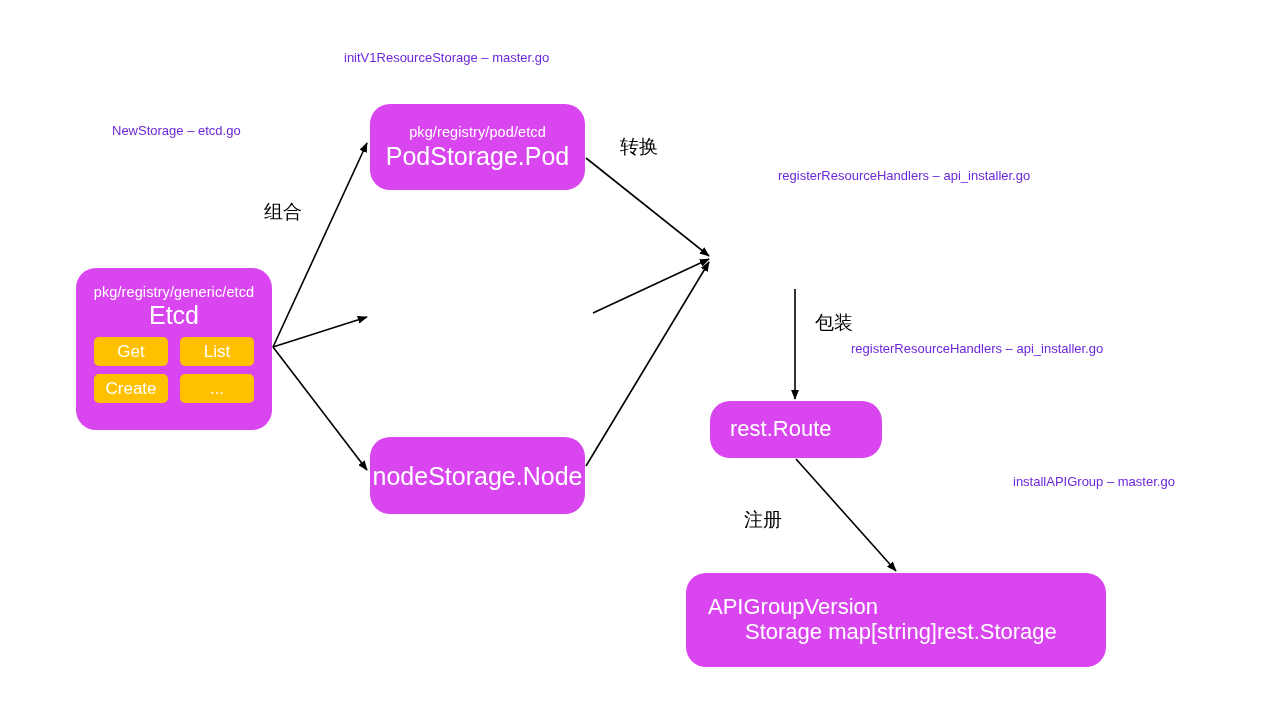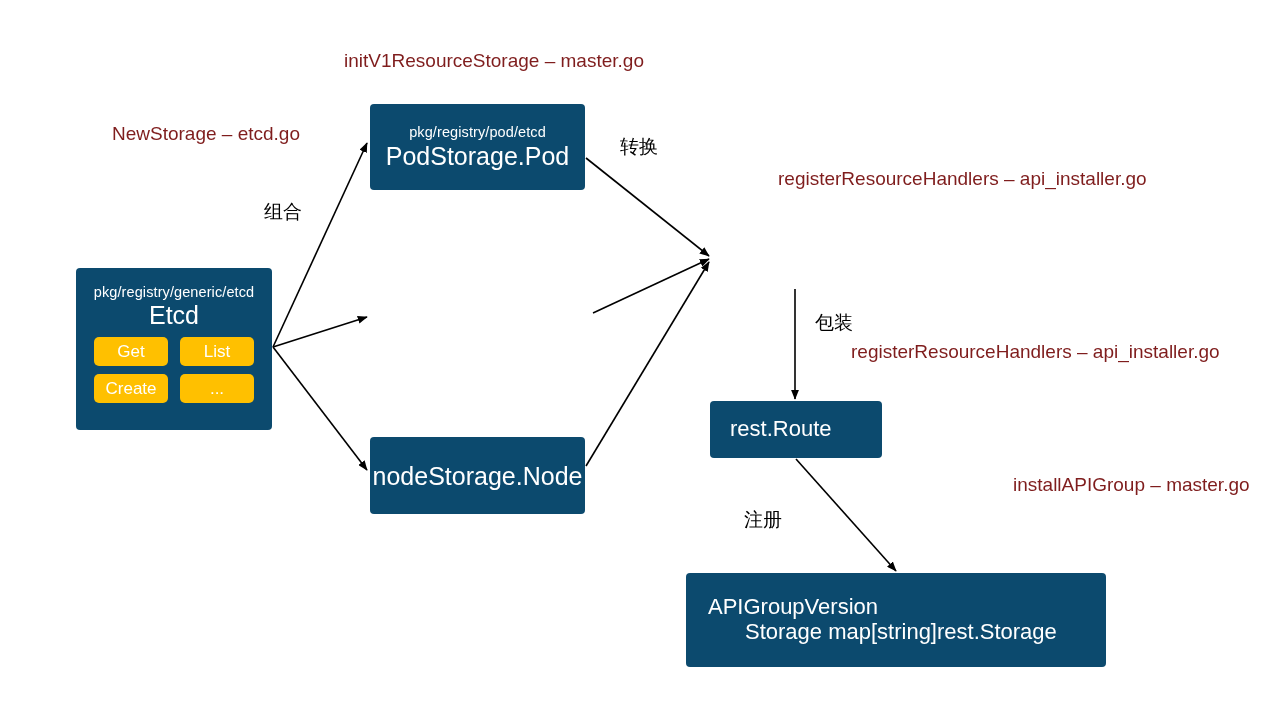--- a/index.html
+++ b/index.html
@@ -27,22 +27,22 @@
     top: 0;
     width: 1280px;
     height: 720px;
     pointer-events: none;
   }
 
   
   .node {
     position: absolute;
     box-sizing: border-box;
-    background: #0c4a6e;
-    border-radius: 4px;
+    background: #d946ef;
+    border-radius: 20px;
     color: #ffffff;
     display: flex;
     flex-direction: column;
     justify-content: center;
     line-height: 1.12;
   }
   .node.center { align-items: center; text-align: center; }
   .node.leftal { align-items: flex-start; text-align: left; padding-left: 14px; }
 
   .pkg {
@@ -99,22 +99,22 @@
   #node-apigroup .line1 { font-size: 22px; }
   #node-apigroup .line2 { font-size: 22px; padding-left: 37px; }
 
   #node-getter .pkg, #node-route .pkg { font-size: 13.5px; }
   #node-getter .title { font-size: 24px; }
   #node-route .title { font-size: 22px; }
 
   
   .anno {
     position: absolute;
-    font-size: 19px;
-    color: #7f1d1d;
+    font-size: 13px;
+    color: #6d28d9;
     white-space: nowrap;
   }
   .edge-label {
     position: absolute;
     font-size: 19px;
     color: #000000;
     white-space: nowrap;
     font-family: Liberation Mono, monospace;
   }
 

